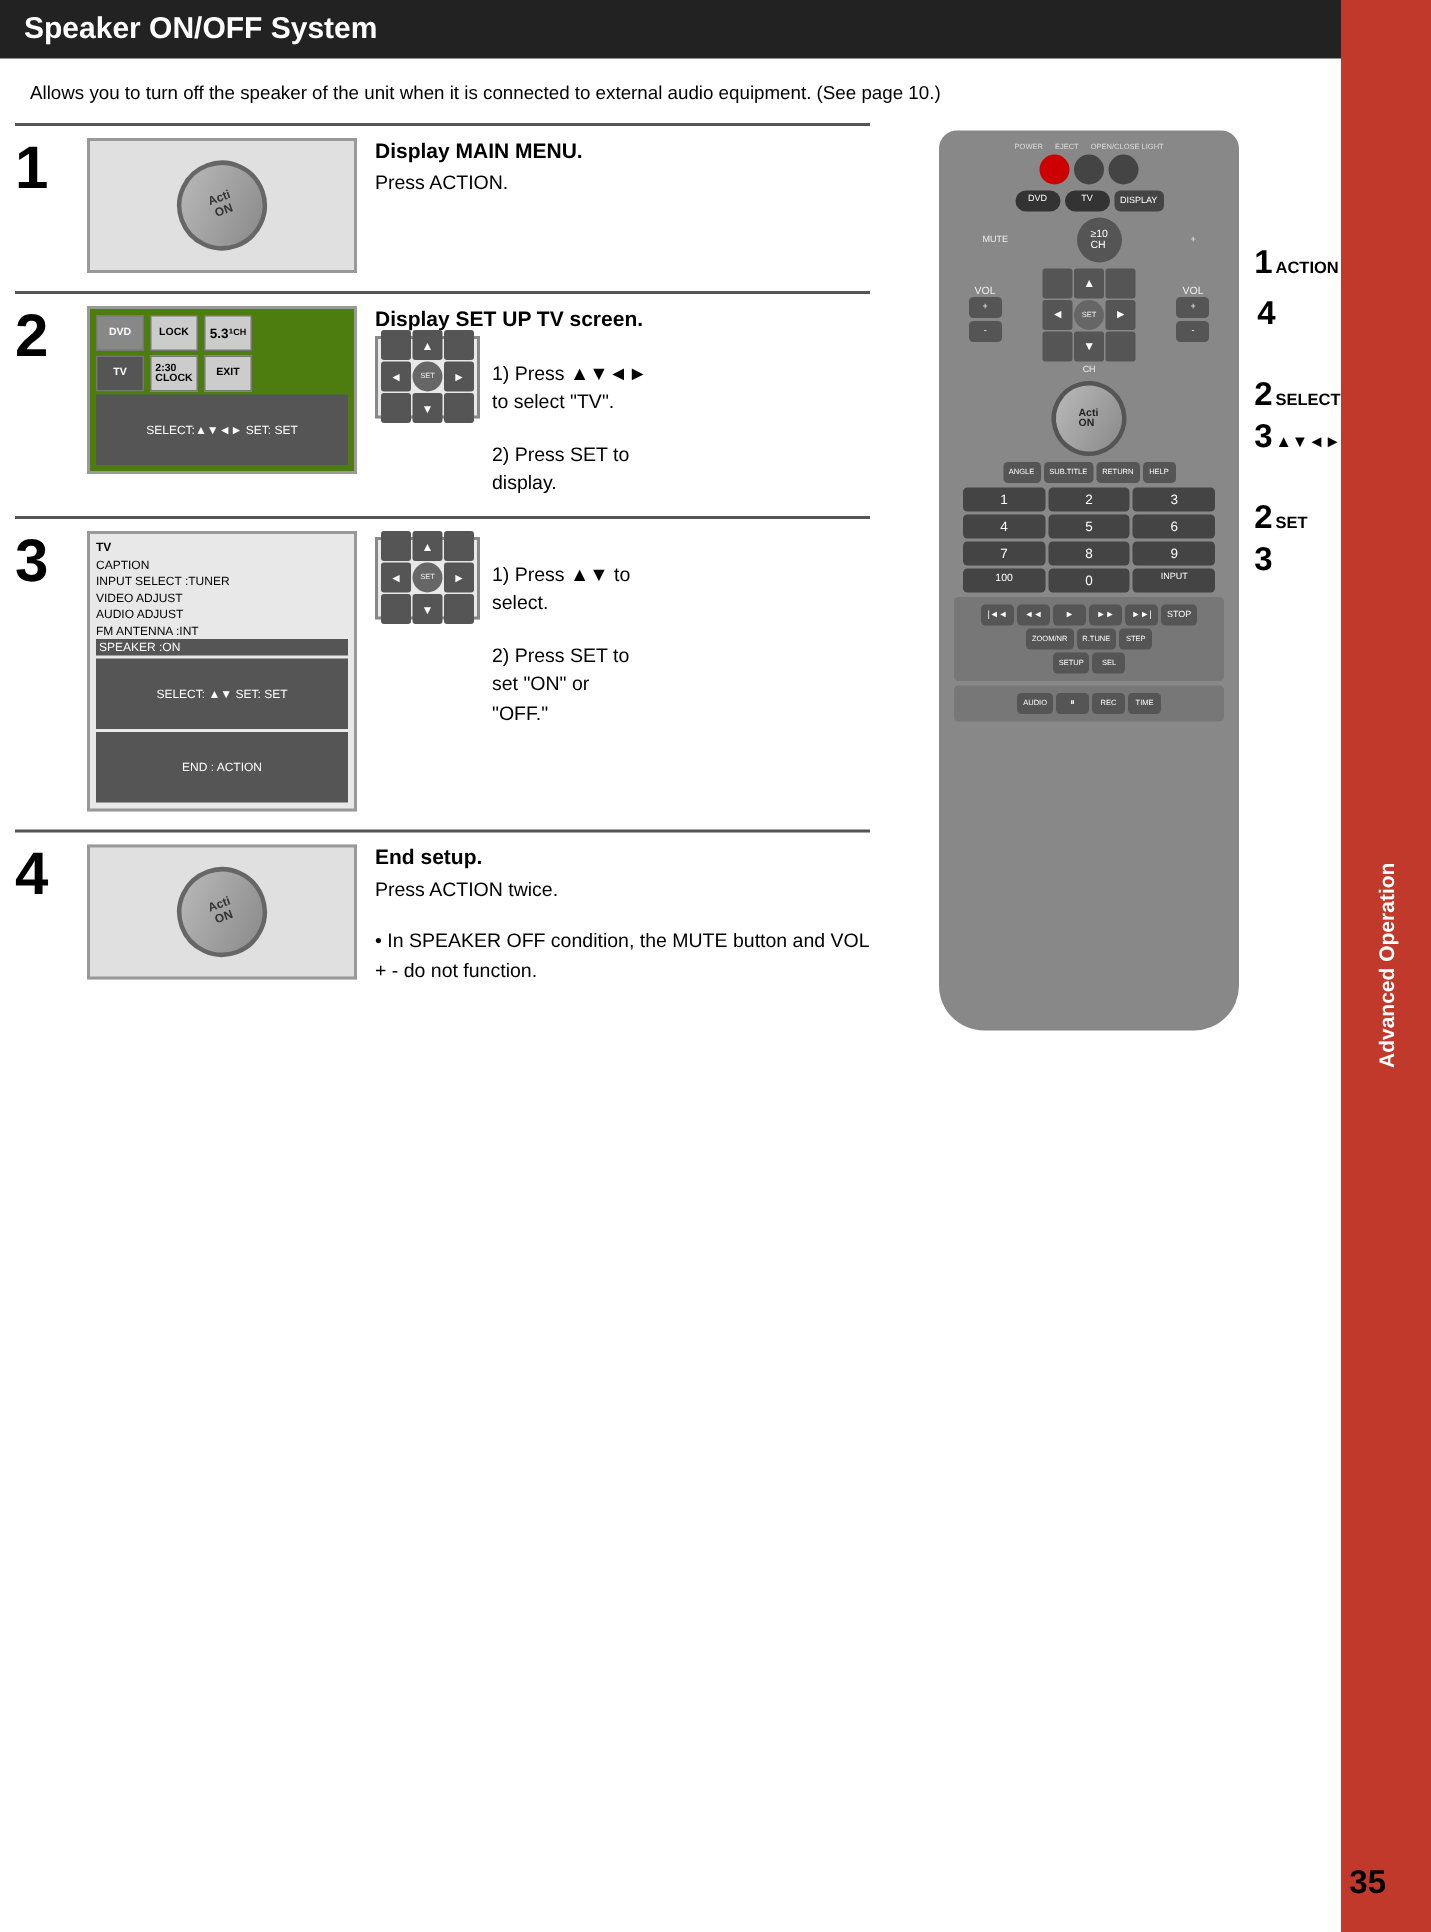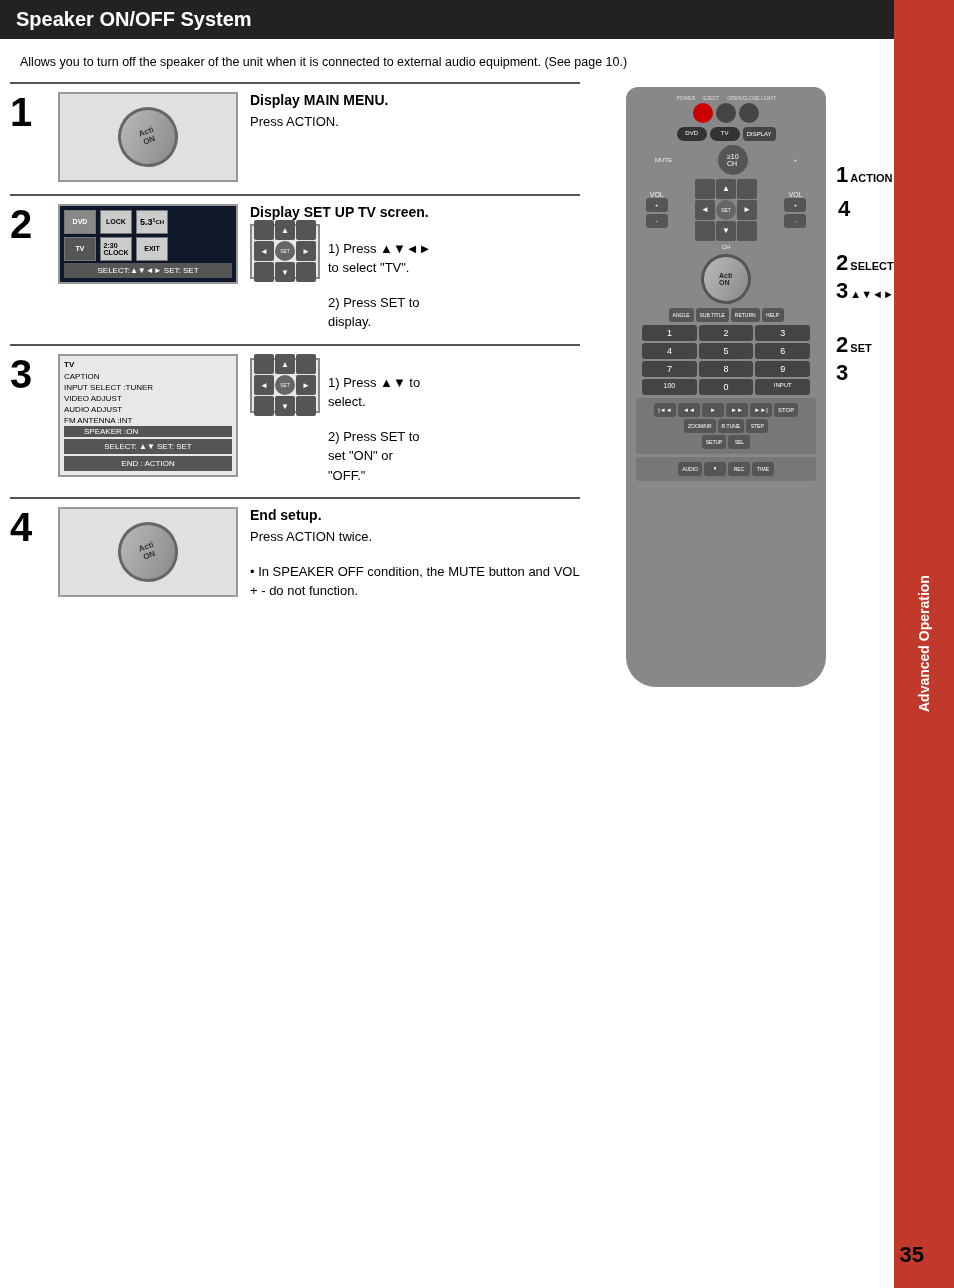--- a/index.html
+++ b/index.html
@@ -146,21 +146,21 @@
     .rem-num {
       background: #444;
       color: #fff;
       border-radius: 3px;
       font-size: 9px;
       padding: 3px;
       text-align: center;
     }
     
     .screen-mockup {
-      background: #0f172a;
+      background: #4d7c0f;
       border: 2px solid #999;
       font-size: 9px;
       padding: 4px;
       width: 180px;
     }
     .screen-row {
       display: flex;
       gap: 4px;
       margin-bottom: 1px;
     }
@@ -172,21 +172,21 @@
       display: flex;
       align-items: center;
       justify-content: center;
       font-size: 7px;
       font-weight: bold;
     }
     .screen-bottom-bar {
       background: #555;
       color: #fff;
       font-size: 8px;
-      padding: 3px 3px;
+      padding: 19px 3px;
       margin-top: 2px;
       text-align: center;
     }
     .action-btn-img {
       width: 180px;
       height: 100px;
       background: #e0e0e0;
       border: 2px solid #999;
       display: flex;
       align-items: center;
@@ -227,21 +227,21 @@
       margin-bottom: 2px;
       color: #000;
     }
     .tv-screen-item {
       padding: 1px 0;
       font-size: 8px;
     }
     .tv-screen-item.selected {
       background: #555;
       color: #fff;
-      padding: 1px 20px;
+      padding: 1px 2px;
     }
     .page-number {
       position: absolute;
       bottom: 20px;
       right: 30px;
       font-size: 22px;
       font-weight: bold;
     }
     .sidebar-label {
       position: absolute;

